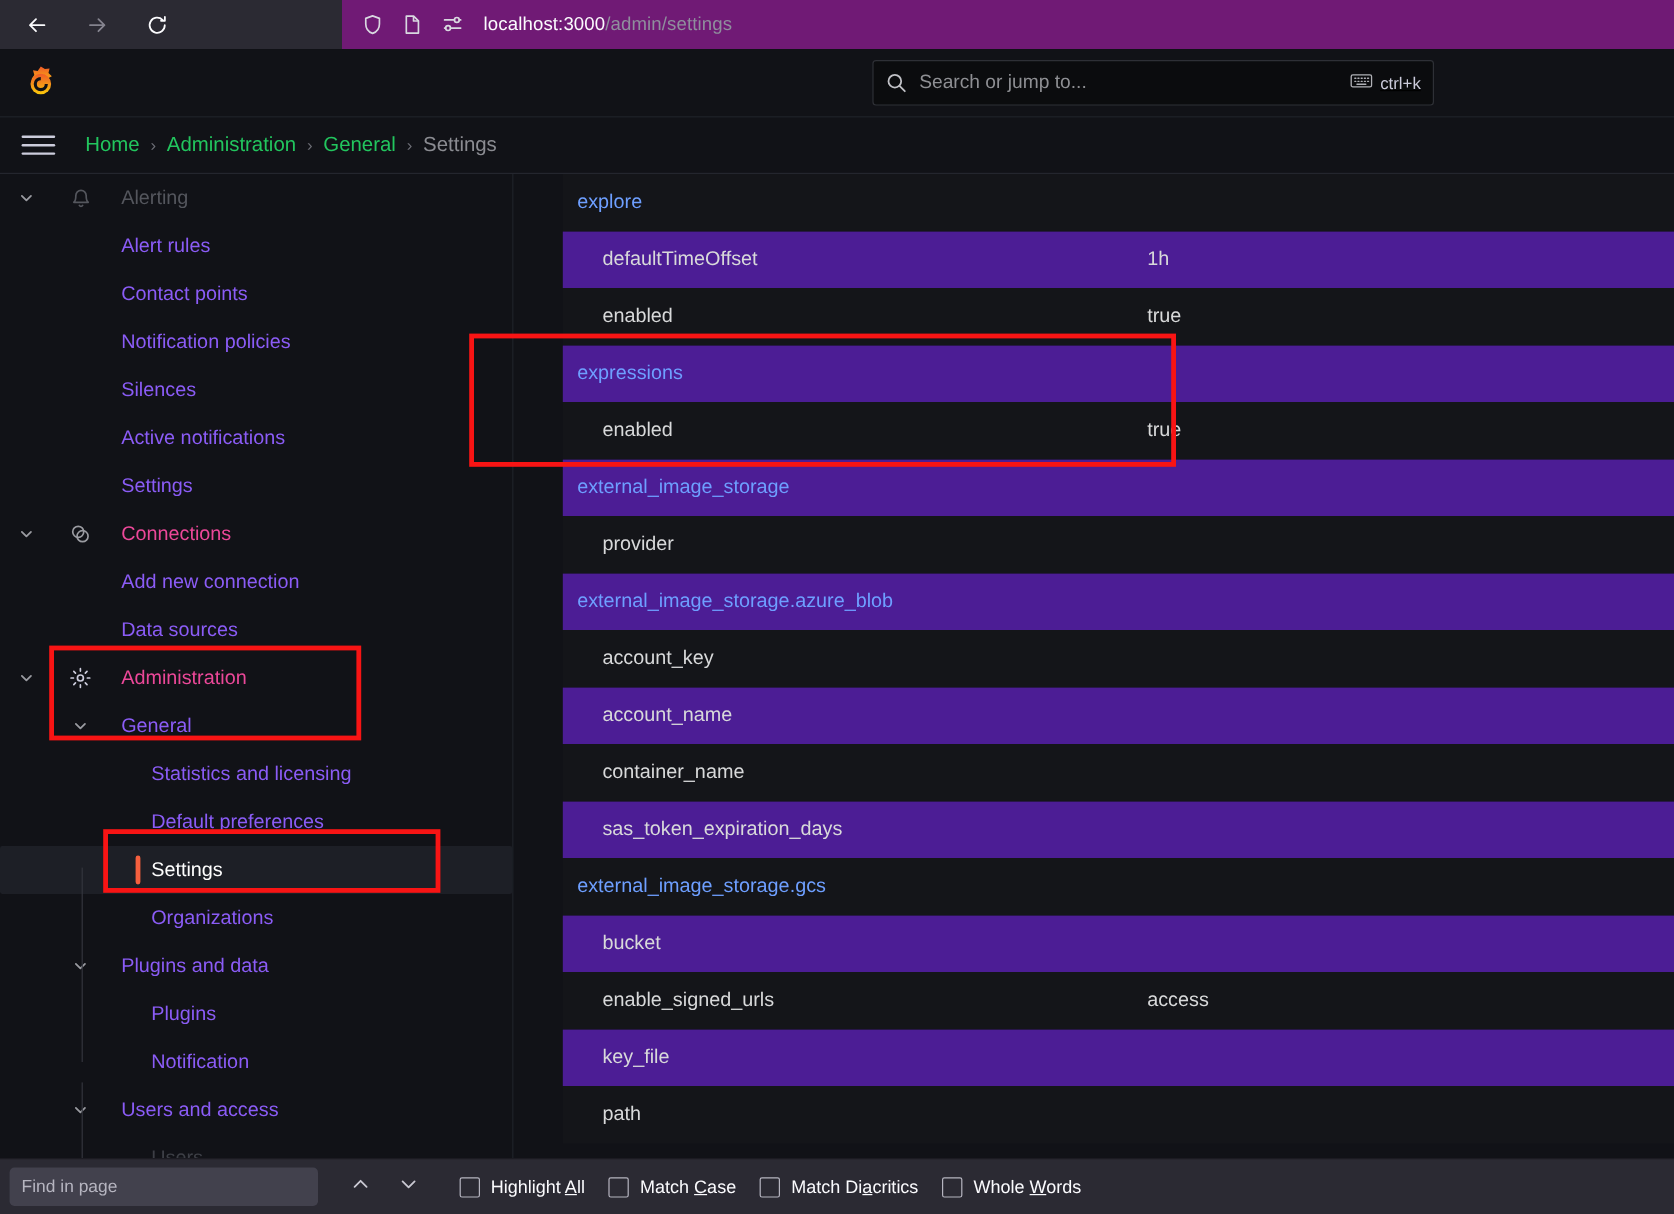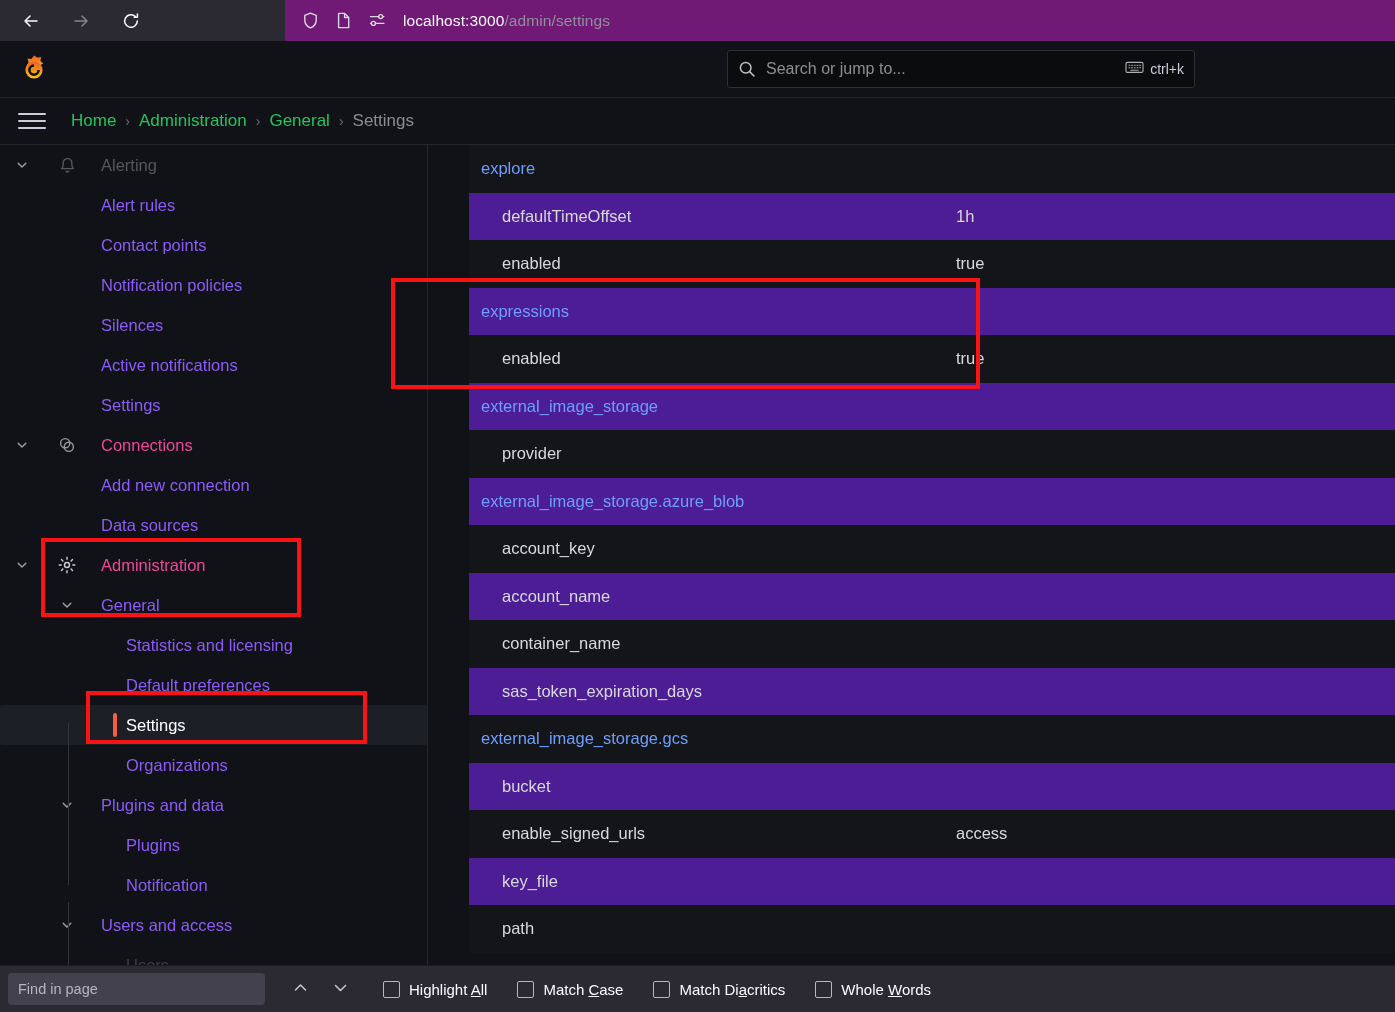--- a/index.html
+++ b/index.html
@@ -141,21 +141,21 @@
     display: flex; align-items: center; padding-left: 8px;
   }
   #find-input {
     width: 257px; height: 32px; background: #42414d; border: none; border-radius: 4px;
     color: #fbfbfe; font-size: 14.5px; font-family: "Liberation Sans", sans-serif;
     padding: 0 10px; outline: none;
   }
   #find-input::placeholder { color: #b6b5c0; }
   .find-arrows { display: flex; align-items: center; gap: 14px; margin-left: 22px; }
   .find-arrow { width: 26px; height: 26px; display:flex; align-items:center; justify-content:center; }
-  .find-opts { display: flex; align-items: center; margin-left: 30px; gap: 30px; }
+  .find-opts { display: flex; align-items: center; margin-left: 30px; gap: 20px; }
   .find-opt { display: flex; align-items: center; gap: 9px; }
   .fcheck {
     width: 17px; height: 17px; border: 1.6px solid #b6b5c0; border-radius: 2px;
     background: transparent;
   }
   .find-opt .flabel { font-size: 15px; color: #fbfbfe; white-space: nowrap; }
   .find-opt .flabel u { text-decoration: underline; }
 </style>
 </head>
 <body>

